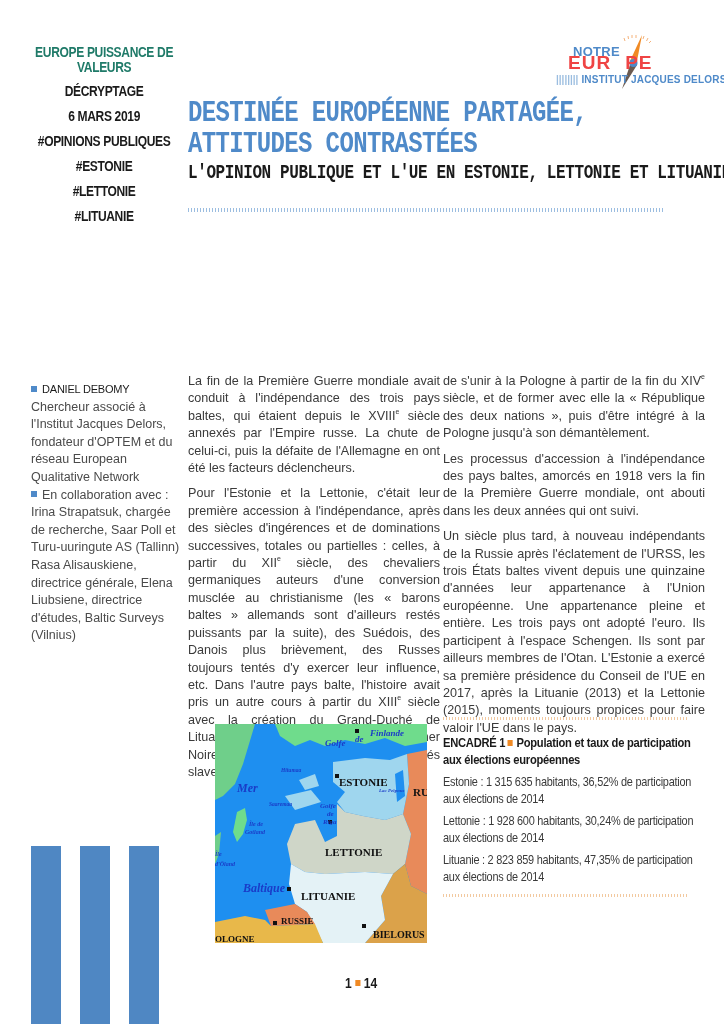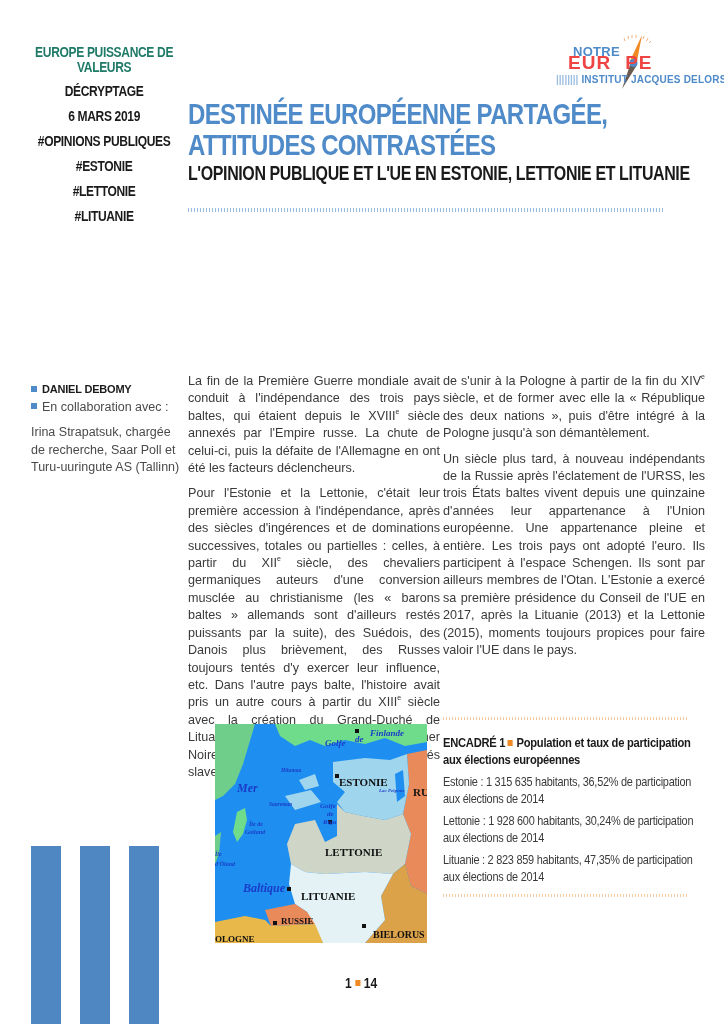--- a/index.html
+++ b/index.html
@@ -13,34 +13,34 @@
   .meta .line.first { margin-top: 9px; }
 
   
   .logo { position: absolute; left: 556px; top: 32px; width: 150px; height: 54px; }
   .logo .notre { position: absolute; left: 17px; top: 12px; font-size: 13px; font-weight: bold; color: #4f8ac9; letter-spacing: 0.3px; }
   .logo .europe { position: absolute; left: 12px; top: 20px; font-size: 19px; font-weight: bold; color: #ef4444; letter-spacing: 1px; }
   .logo .institut { position: absolute; left: 0; top: 42px; font-size: 10px; font-weight: bold; color: #4f8ac9; white-space: nowrap; letter-spacing: 0.2px; }
   .logo .compass { position: absolute; left: 62px; top: 0; }
 
   
-  .title-block { position: absolute; left: 188px; top: 98px; width: 520px; }
+  .title-block { position: absolute; left: 188px; top: 98px; width: 520px; font-family: Liberation Mono, monospace; }
   .title-main { color: #4f8ac9; font-weight: bold; font-size: 30px; line-height: 31px; letter-spacing: -0.8px; transform: scaleX(0.80); transform-origin: left; white-space: nowrap; }
   .title-sub { color: #1a1a1a; font-weight: bold; font-size: 20px; line-height: 22px; margin-top: 2px; letter-spacing: -0.5px; transform: scaleX(0.80); transform-origin: left; white-space: nowrap; }
   .dots-blue { position: absolute; left: 188px; top: 208px; width: 476px; height: 4px;
     background: repeating-linear-gradient(90deg, #9bbde0 0 1px, transparent 1px 3px); }
 
   
   .authors { position: absolute; left: 31px; top: 381px; width: 152px; font-size: 12.5px; line-height: 17.6px; color: #4a4a4a; }
   .sq { display: inline-block; width: 6px; height: 6px; vertical-align: middle; margin-right: 5px; position: relative; top: -1px; }
   .sq.blue { background: #4f8ac9; }
   .sq.orange { background: #f08a24; }
-  .author-name { font-weight: bold; font-size: 11px; color: #1a1a1a; letter-spacing: -0.2px; }
+  .author-name { font-weight: normal; font-size: 11px; color: #1a1a1a; letter-spacing: -0.2px; }
   .authors p { margin: 0; }
-  .authors .block { margin-top: 8px; }
+  .authors .block { margin-top: 0; }
   .authors .collab-head { }
 
   
   .col { position: absolute; font-size: 12.6px; line-height: 17.4px; color: #3a3a3a; text-align: justify; }
   .col p + p { margin-top: 8px; }
   .col1 { left: 188px; top: 373px; width: 252px; }
   .col2 { left: 443px; top: 373px; width: 262px; }
   sup { font-size: 7px; line-height: 0; position: relative; top: -1px; }
 
   
@@ -97,31 +97,34 @@
 
 <div class="title-block">
   <div class="title-main">DESTINÉE EUROPÉENNE PARTAGÉE,</div>
   <div class="title-main">ATTITUDES CONTRASTÉES</div>
   <div class="title-sub">L'OPINION PUBLIQUE ET L'UE EN ESTONIE, LETTONIE ET LITUANIE</div>
 </div>
 <div class="dots-blue"></div>
 
 <div class="authors">
   <p><span class="sq blue"></span><span class="author-name">DANIEL DEBOMY</span></p>
+  <p>Chercheur associé à l'Institut Jacques Delors, fondateur d'OPTEM et du réseau European Qualitative Network</p>
   <p class="collab-head"><span class="sq blue"></span><span>En collaboration avec :</span></p>
   <p class="block">Irina Strapatsuk, chargée de recherche, Saar Poll et Turu-uuringute AS (Tallinn)</p>
+  <p class="block">Rasa Alisauskiene, directrice générale, Elena Liubsiene, directrice d'études, Baltic Surveys (Vilnius)</p>
 </div>
 
 <div class="col col1">
   <p><span>La fin de la Première Guerre mondiale avait conduit à l'indépendance des trois pays baltes, qui étaient depuis le XVIII</span><sup>e</sup><span> siècle annexés par l'Empire russe. La chute de celui-ci, puis la défaite de l'Allemagne en ont été les facteurs déclencheurs.</span></p>
   <p><span>Pour l'Estonie et la Lettonie, c'était leur première accession à l'indépendance, après des siècles d'ingérences et de dominations successives, totales ou partielles : celles, à partir du XII</span><sup>e</sup><span> siècle, des chevaliers germaniques auteurs d'une conversion musclée au christianisme (les « barons baltes » allemands sont d'ailleurs restés puissants par la suite), des Suédois, des Danois plus brièvement, des Russes toujours tentés d'y exercer leur influence, etc. Dans l'autre pays balte, l'histoire avait pris un autre cours à partir du XIII</span><sup>e</sup><span> siècle avec la création du Grand-Duché de Lituanie, s'étendant de la Baltique à la mer Noire en réunissant de petites principautés slaves, avant</span></p>
 </div>
 
 <div class="col col2">
   <p><span>de s'unir à la Pologne à partir de la fin du XIV</span><sup>e</sup><span> siècle, et de former avec elle la « République des deux nations », puis d'être intégré à la Pologne jusqu'à son démantèlement.</span></p>
+  <p>Les processus d'accession à l'indépendance des pays baltes, amorcés en 1918 vers la fin de la Première Guerre mondiale, ont abouti dans les deux années qui ont suivi.</p>
   <p>Un siècle plus tard, à nouveau indépendants de la Russie après l'éclatement de l'URSS, les trois États baltes vivent depuis une quinzaine d'années leur appartenance à l'Union européenne. Une appartenance pleine et entière. Les trois pays ont adopté l'euro. Ils participent à l'espace Schengen. Ils sont par ailleurs membres de l'Otan. L'Estonie a exercé sa première présidence du Conseil de l'UE en 2017, après la Lituanie (2013) et la Lettonie (2015), moments toujours propices pour faire valoir l'UE dans le pays.</p>
 </div>
 
 <div class="map">
   <svg width="212" height="219" viewBox="0 0 212 219">
     <rect width="212" height="219" fill="#1e8ff0"></rect>
 
     <path d="M60,0 L212,0 L212,18 L190,22 L170,14 L150,20 L130,16 L110,22 L95,16 L80,22 L65,12 Z" fill="#6fdc8c"></path>
 
     <path d="M0,0 L40,0 L34,20 L28,40 L20,60 L8,72 L0,76 Z" fill="#6fcf8a"></path>

